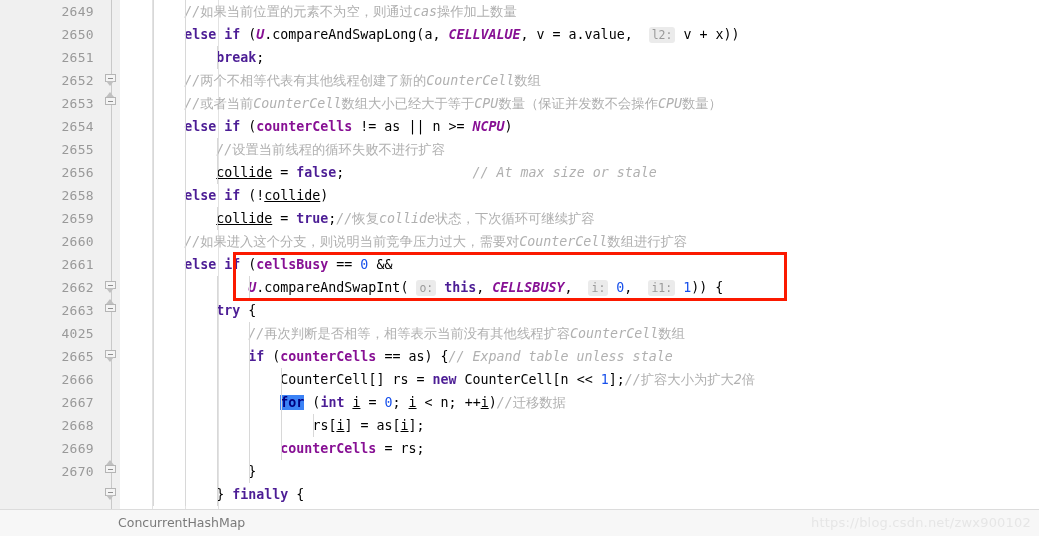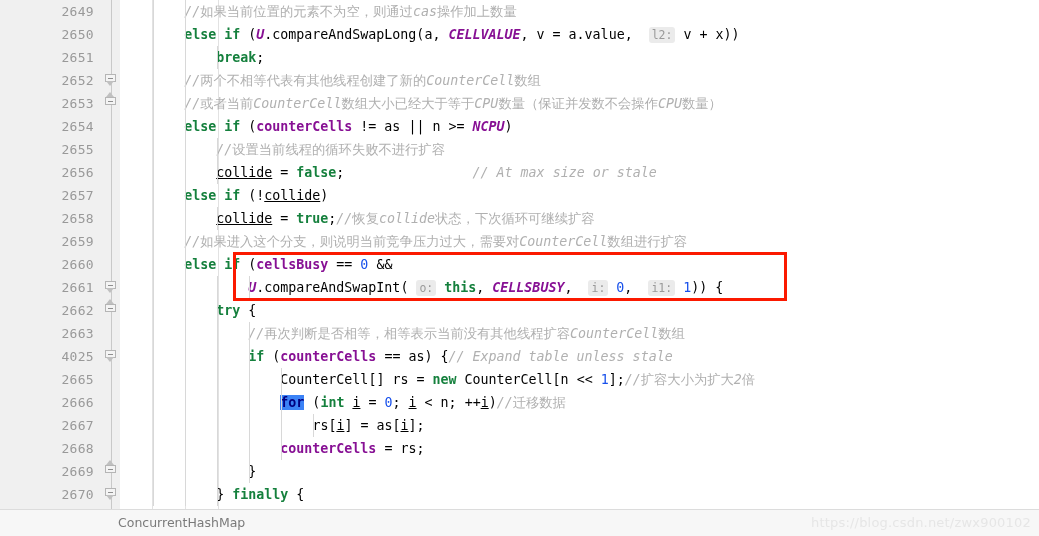--- a/index.html
+++ b/index.html
@@ -128,21 +128,21 @@
   }
   .indent-guide {
     position: absolute;
     top: 0;
     width: 1px;
     height: 23px;
     background: #d8d8d8;
   }
 
   
-  .kw   { color: #15803d; font-weight: bold; }
+  .kw   { color: #4c1d95; font-weight: bold; }
   .kwhl { color: #000080; font-weight: bold; background: #3b82f6; }
   .fld  { color: #871094; font-weight: bold; }
   .stat { color: #871094; font-style: italic; font-weight: bold; }
   .num  { color: #1750eb; }
   .cmt  { color: #b0b0b0; font-style: italic; }
   .cmtc { color: #b0b0b0; font-style: normal; font-family: "DejaVu Sans", "Liberation Sans", sans-serif; }
   .pln  { color: #000000; }
   .lvar { color: #000000; text-decoration: underline; }
   .hint {
     color: #999999;
@@ -204,21 +204,20 @@
 
     <div class="gutter" id="gutter">
         <div class="gutter-line">2649</div>
         <div class="gutter-line">2650</div>
         <div class="gutter-line">2651</div>
         <div class="gutter-line">2652</div>
         <div class="gutter-line">2653</div>
         <div class="gutter-line">2654</div>
         <div class="gutter-line">2655</div>
         <div class="gutter-line">2656</div>
-        <div class="gutter-line">2657</div>
         <div class="gutter-line">2658</div>
         <div class="gutter-line">2659</div>
         <div class="gutter-line">2660</div>
         <div class="gutter-line">2661</div>
         <div class="gutter-line">2662</div>
         <div class="gutter-line">2663</div>
         <div class="gutter-line">4025</div>
         <div class="gutter-line">2665</div>
         <div class="gutter-line">2666</div>
         <div class="gutter-line">2667</div>

